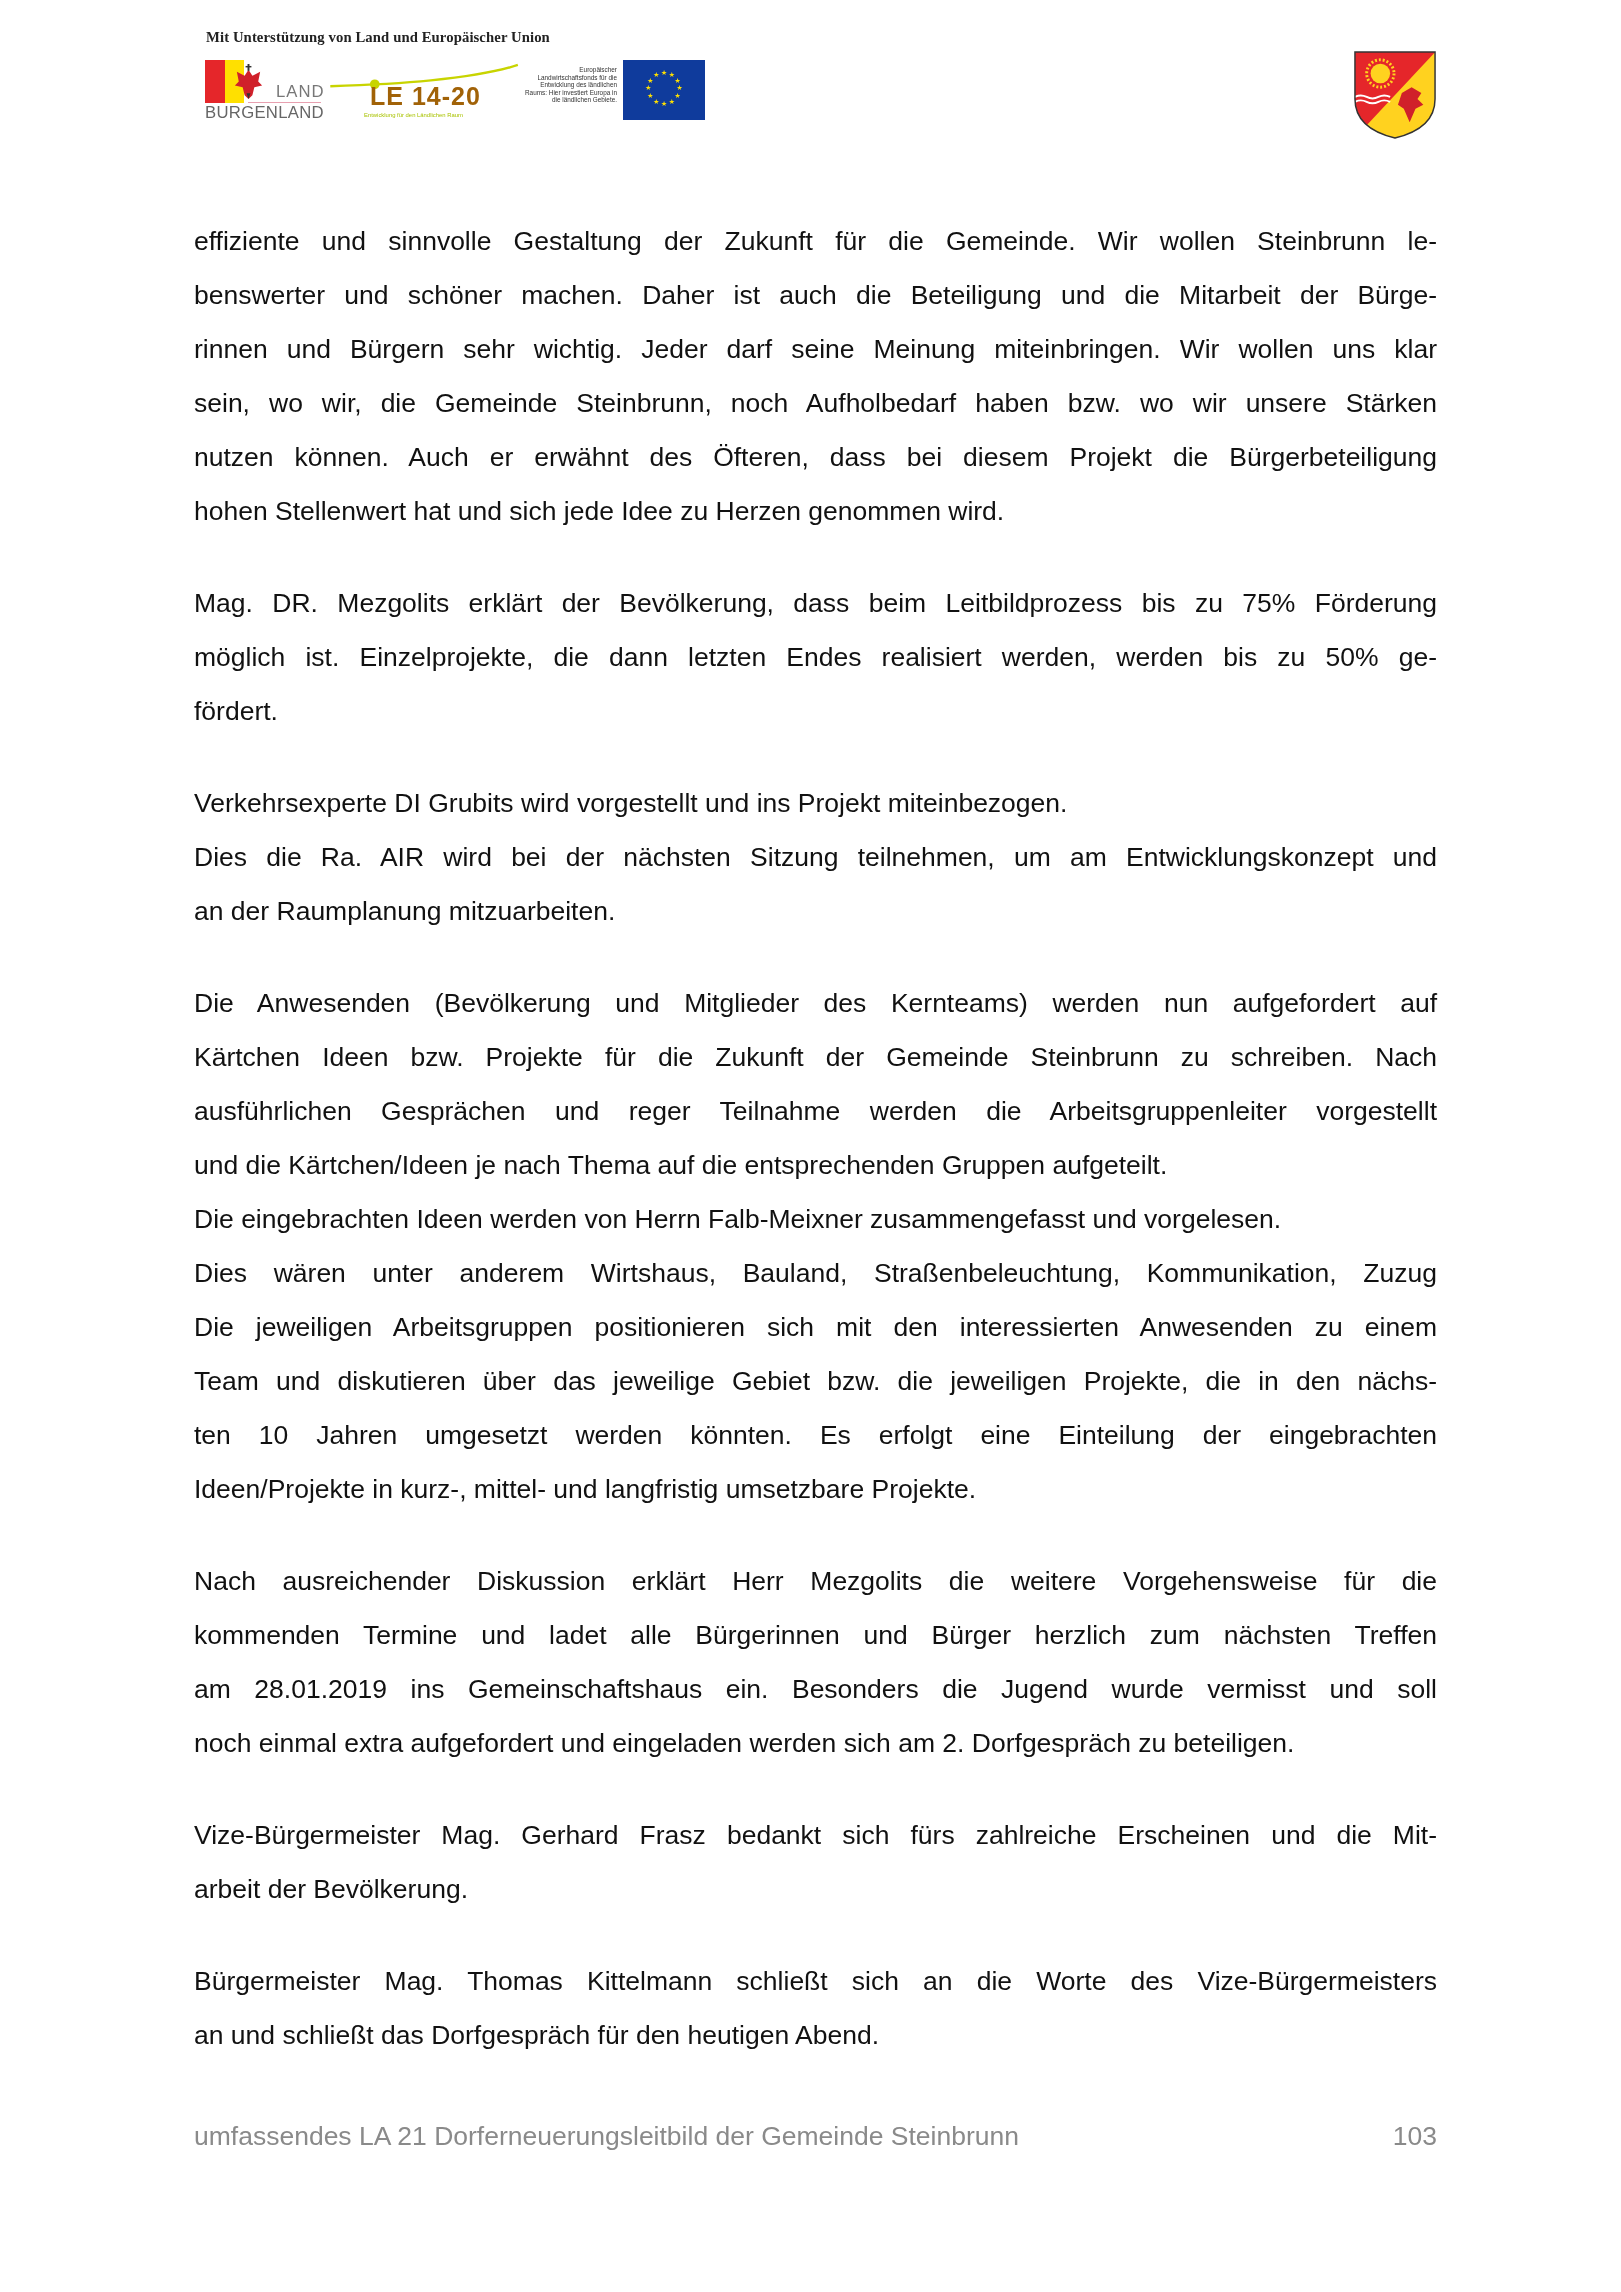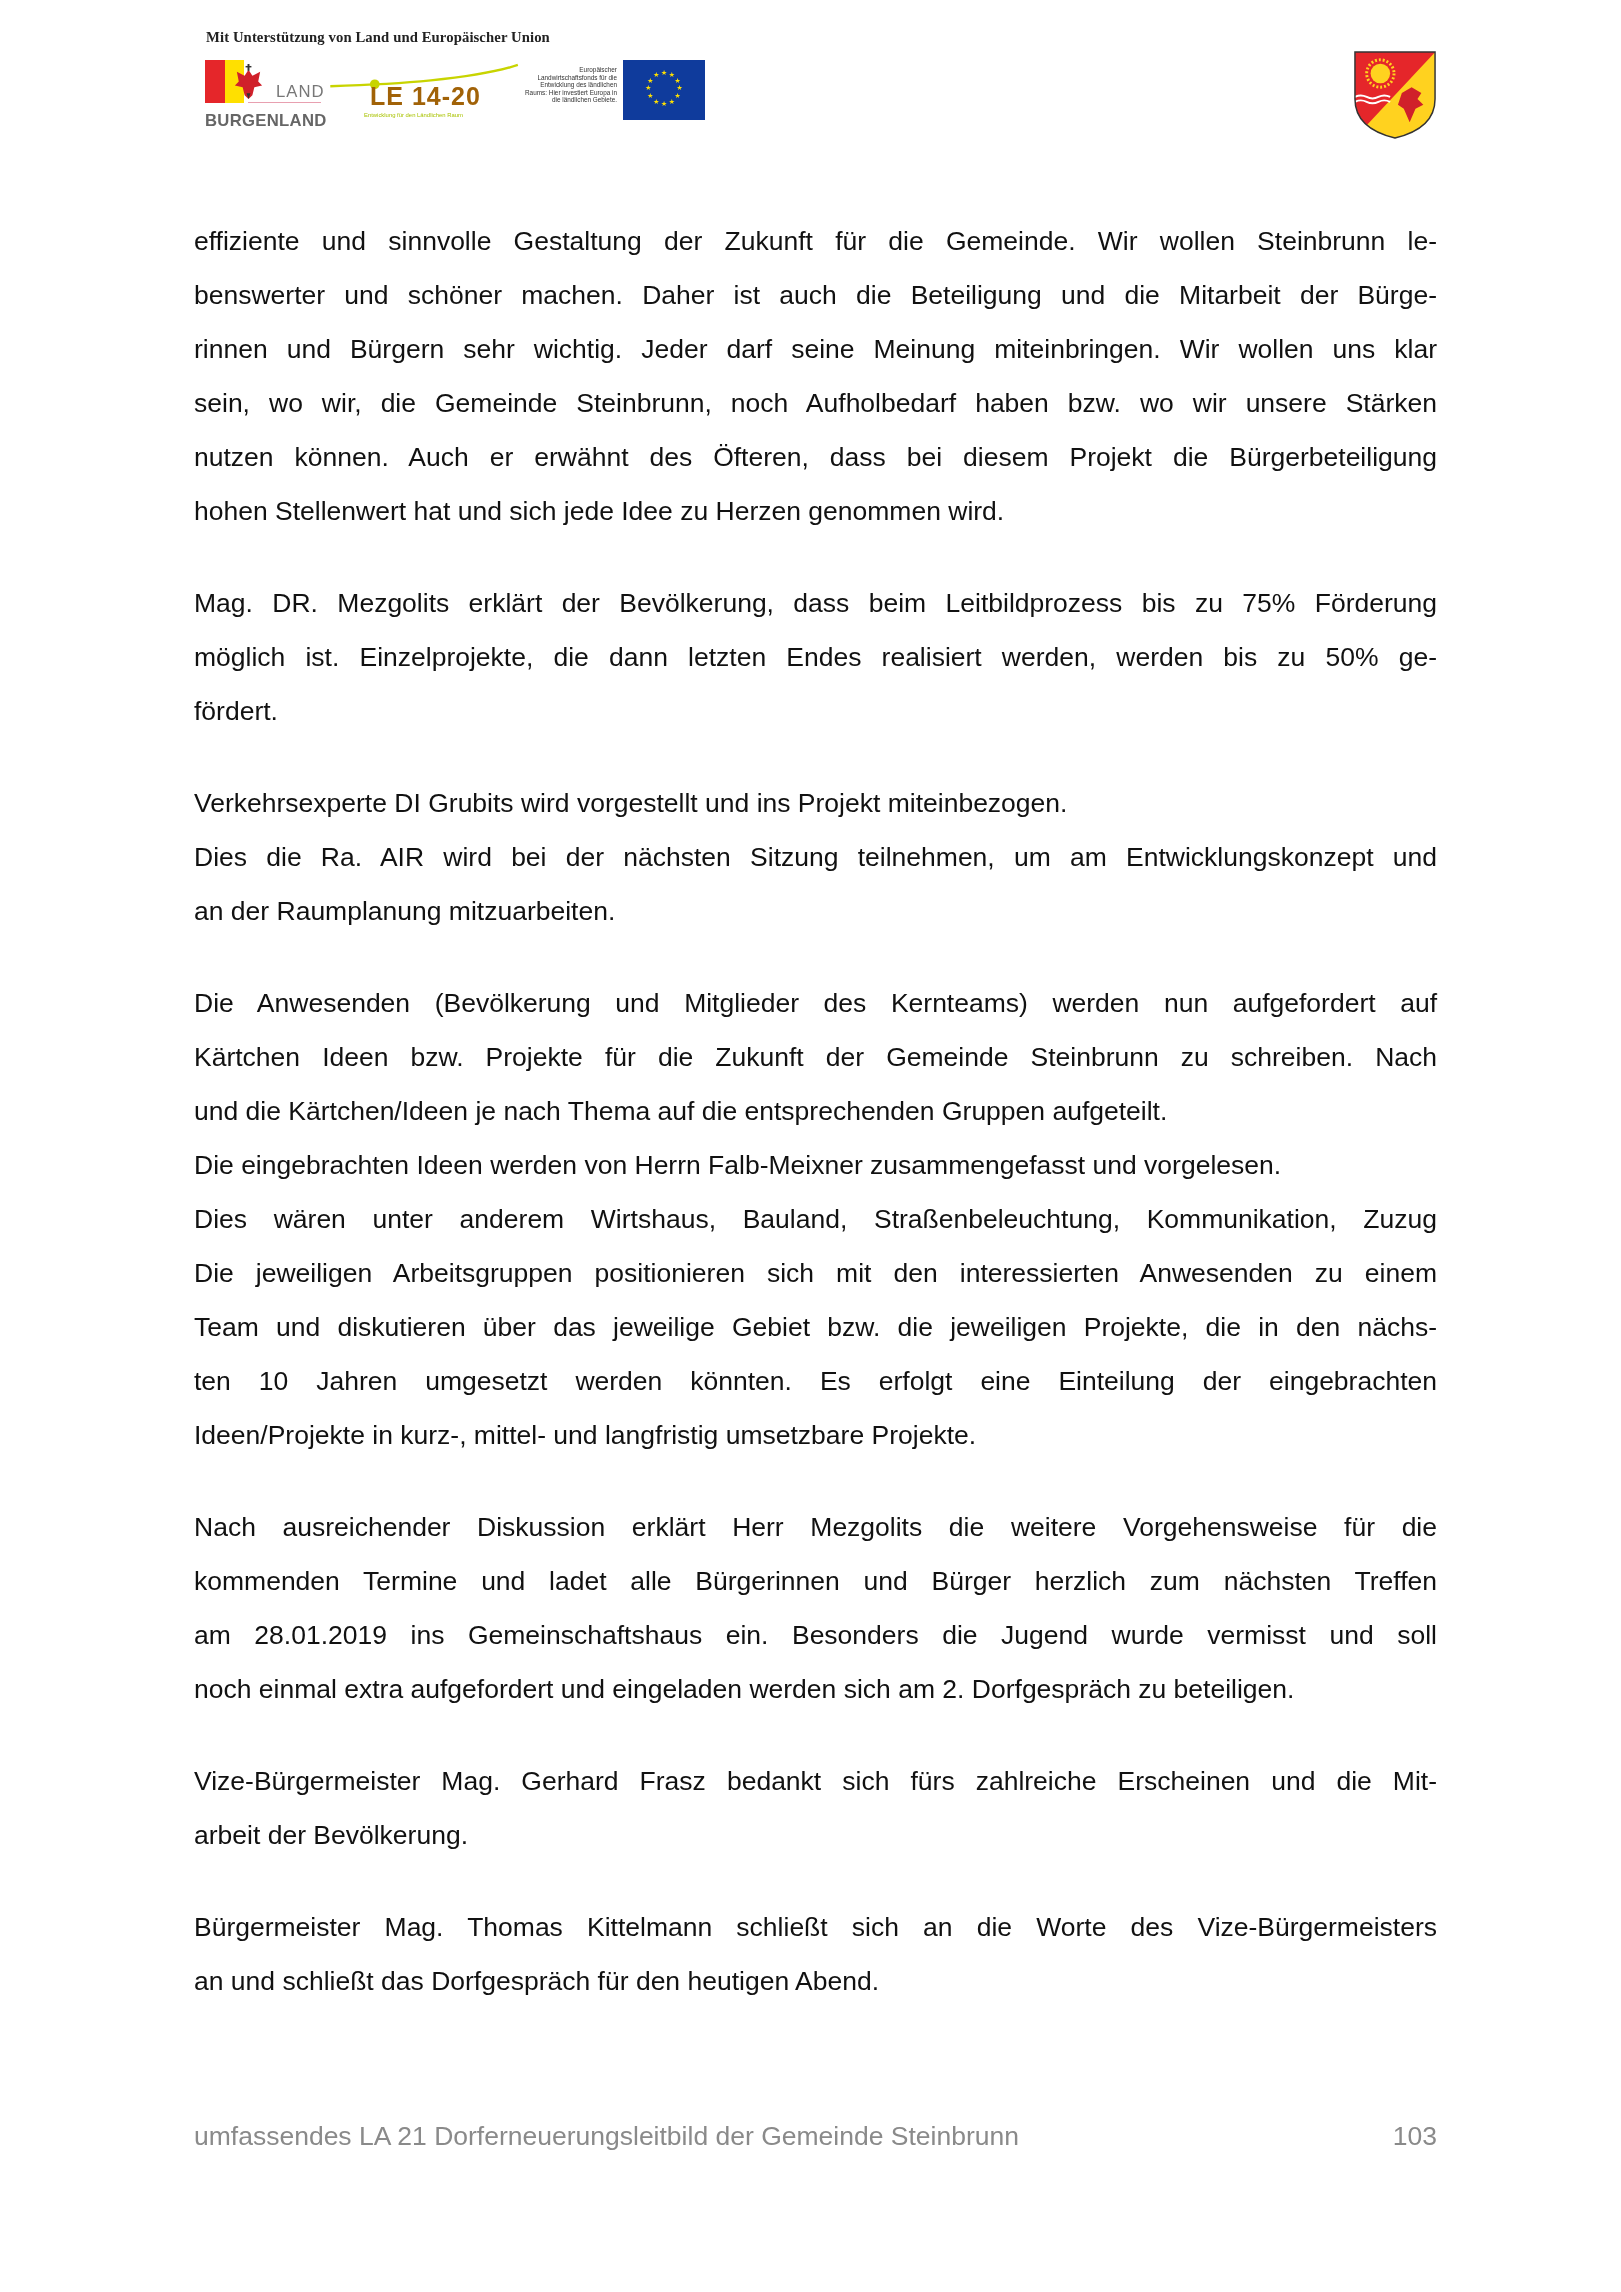--- a/index.html
+++ b/index.html
@@ -7,21 +7,21 @@
          font-family: "Liberation Sans", sans-serif; color: #111; }
   .header { position: absolute; left: 0; top: 0; width: 1621px; height: 157px; }
   .support-text { position: absolute; left: 206px; top: 29px; font-size: 14.7px; font-weight: bold; color: #222;
                   font-family: Liberation Serif, serif; letter-spacing: 0.1px; }
   .logo-burgenland { position: absolute; left: 205px; top: 60px; width: 114px; height: 61px; }
   .flag-red { position: absolute; left: 0; top: 0; width: 19.6px; height: 43px; background: #e5262a; }
   .flag-yellow { position: absolute; left: 19.6px; top: 0; width: 19.6px; height: 43px; background: #ffe000; }
   .eagle { position: absolute; left: 25.5px; top: 3.9px; width: 35px; height: 37px; }
   .land-word { position: absolute; left: 71px; top: 21.6px; font-size: 16.7px; color: #777; letter-spacing: 1px; }
   .land-line { position: absolute; left: 43px; top: 42px; width: 73px; height: 1px; background: #e8a0b0; }
-  .burgenland-word { position: absolute; left: 0; top: 43px; font-size: 16.7px; color: #666; letter-spacing: 0.3px; font-weight: bold; margin-top: 8px;}
+  .burgenland-word { position: absolute; left: 0; top: 43px; font-size: 16.7px; color: #666; letter-spacing: 0.3px; font-weight: normal;}
   .logo-le { position: absolute; left: 323px; top: 63px; width: 206px; height: 61px; }
   .le-title { position: absolute; left: 47px; top: 18.6px; font-size: 25px; color: #a16207; font-weight: bold; letter-spacing: 1px; }
   .le-sub { position: absolute; left: 41px; top: 49px; font-size: 5.9px; color: #a9c300; white-space: nowrap; }
   .eu-text { position: absolute; left: 519px; top: 66px; width: 98px; font-size: 6.4px; line-height: 7.6px; color: #333; text-align: right; }
   .eu-flag { position: absolute; left: 623px; top: 60px; width: 82px; height: 60px; background: #0f3b9c; }
   .coat-of-arms { position: absolute; left: 1353px; top: 50px; width: 84px; height: 90px; }
 
   .content { position: absolute; left: 194px; top: 210px; width: 1243px; font-family: "Liberation Sans", sans-serif;
              font-size: 26.5px; line-height: 46px; color: #111; }
   .para { margin: 0 0 46px 0; text-align: justify; hyphens: manual; }
@@ -116,20 +116,21 @@
     <span class="line">fördert.</span>
   </div>
   <div class="para">
     <span class="line">Verkehrsexperte DI Grubits wird vorgestellt und ins Projekt miteinbezogen.</span>
     <span class="line" style="text-align: justify; text-align-last: justify;">Dies die Ra. AIR wird bei der nächsten Sitzung teilnehmen, um am Entwicklungskonzept und</span>
     <span class="line">an der Raumplanung mitzuarbeiten.</span>
   </div>
   <div class="para">
     <span class="line" style="text-align: justify; text-align-last: justify;">Die Anwesenden (Bevölkerung und Mitglieder des Kernteams) werden nun aufgefordert auf</span>
     <span class="line" style="text-align: justify; text-align-last: justify;">Kärtchen Ideen bzw. Projekte für die Zukunft der Gemeinde Steinbrunn zu schreiben. Nach</span>
+    <span class="line" style="text-align: justify; text-align-last: justify;">ausführlichen Gesprächen und reger Teilnahme werden die Arbeitsgruppenleiter vorgestellt</span>
     <span class="line">und die Kärtchen/Ideen je nach Thema auf die entsprechenden Gruppen aufgeteilt.</span>
     <span class="line">Die eingebrachten Ideen werden von Herrn Falb-Meixner zusammengefasst und vorgelesen.</span>
     <span class="line" style="text-align: justify; text-align-last: justify;">Dies wären unter anderem Wirtshaus, Bauland, Straßenbeleuchtung, Kommunikation, Zuzug</span>
     <span class="line" style="text-align: justify; text-align-last: justify;">Die jeweiligen Arbeitsgruppen positionieren sich mit den interessierten Anwesenden zu einem</span>
     <span class="line" style="text-align: justify; text-align-last: justify;">Team und diskutieren über das jeweilige Gebiet bzw. die jeweiligen Projekte, die in den nächs-</span>
     <span class="line" style="text-align: justify; text-align-last: justify;">ten 10 Jahren umgesetzt werden könnten. Es erfolgt eine Einteilung der eingebrachten</span>
     <span class="line">Ideen/Projekte in kurz-, mittel- und langfristig umsetzbare Projekte.</span>
   </div>
   <div class="para">
     <span class="line" style="text-align: justify; text-align-last: justify;">Nach ausreichender Diskussion erklärt Herr Mezgolits die weitere Vorgehensweise für die</span>

